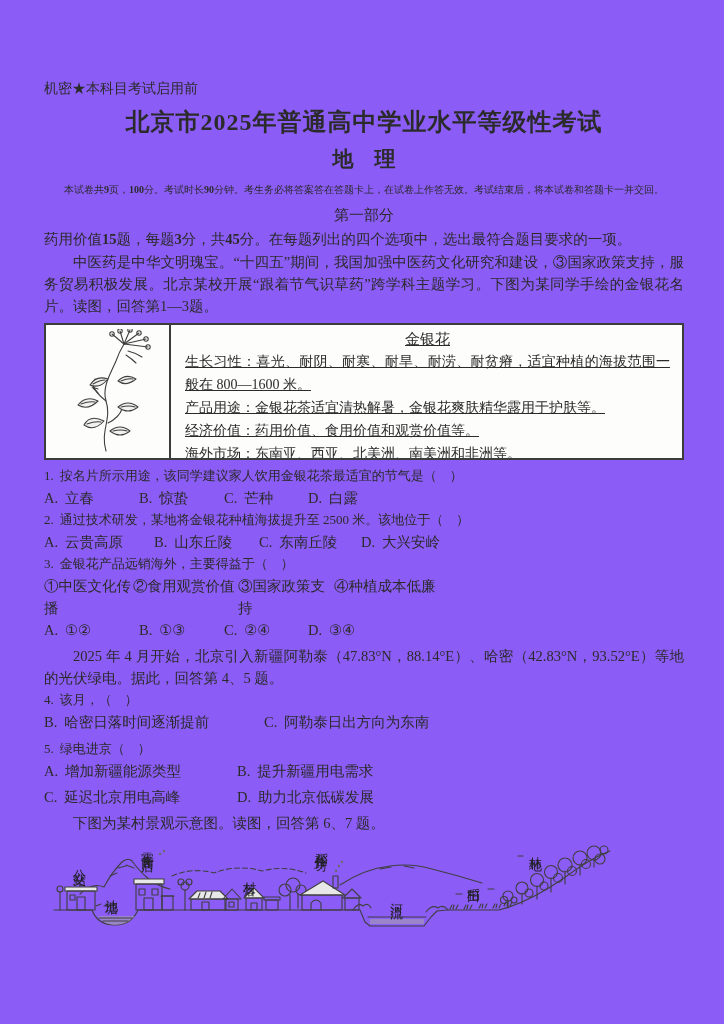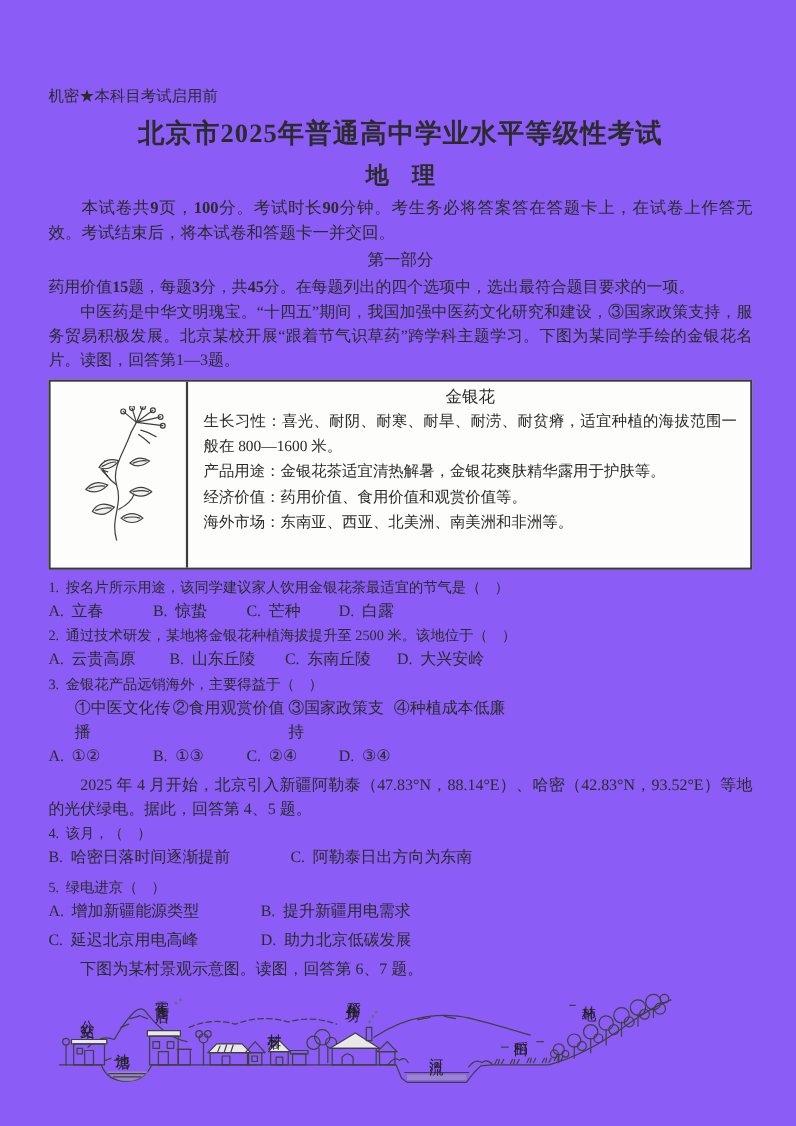--- a/index.html
+++ b/index.html
@@ -6,43 +6,43 @@
   .page{
     position:relative;width:724px;height:1024px;margin:0 auto;
     background:#8b5cf6;color:#2b2b2b;overflow:hidden;box-sizing:border-box;
     padding:80px 40px 0 44px;
     font-family:"Liberation Serif","DejaVu Serif",serif;
   }
   p{margin:0;}
   .secrecy{font-size:14px;line-height:17px;}
   .title{text-align:center;font-weight:bold;font-size:24px;line-height:27px;margin-top:12px;letter-spacing:1px;}
   .subject{text-align:center;font-weight:bold;font-size:21px;line-height:27px;margin-top:10px;}
-  .exam-info{font-size:15px;line-height:22px;margin-top:6px;text-indent:2em;text-align:justify;}
+  .exam-info{font-size:10px;line-height:22px;margin-top:6px;text-indent:2em;text-align:justify;}
   .part-heading{text-align:center;font-size:15px;line-height:22px;margin-top:3px;}
   .rule{font-size:14.5px;line-height:22px;margin-top:2px;text-align:justify;}
   .passage{font-size:14.5px;line-height:22px;text-indent:2em;text-align:justify;}
   .p1{margin-top:1px;}
   .p2{margin-top:4px;}
   .caption{margin-top:4px;}
   b{font-weight:bold;}
 
-  .card{display:flex;border:2px solid #3c3c3c;margin-top:6px;height:173px;box-sizing:border-box;background:#fdfdfc;}
+  .card{display:flex;border:2px solid #3c3c3c;margin-top:6px;height:137px;box-sizing:border-box;background:#fdfdfc;text-decoration:underline;}
   .card-ill{width:123px;flex:0 0 123px;border-right:2px solid #3c3c3c;display:flex;align-items:center;justify-content:center;}
   .card-body{flex:1;padding:3px 12px 0 14px;font-size:14px;line-height:23px;overflow:hidden;}
   .card-title{text-align:center;font-size:15px;line-height:22px;}
   .card-line{text-align:justify;}
 
   .stem{font-size:13px;line-height:22px;}
   .stem .qnum{margin-right:6px;}
   .q-gap{margin-top:5px;}
   .opts{display:grid;font-size:14.5px;line-height:22px;}
   .opt .label{margin-right:7px;}
   .opts-a{grid-template-columns:95px 85px 84px 1fr;}
   .opts-b{grid-template-columns:110px 105px 102px 1fr;}
-  .opts-c{grid-template-columns:89px 105px 96px 1fr;margin-left:24px;}
+  .opts-c{grid-template-columns:89px 105px 96px 1fr;}
   .opts-d{grid-template-columns:220px 1fr;row-gap:4px;}
   .opts-e{grid-template-columns:193px 1fr;row-gap:4px;}
 
   .diagram{position:relative;margin-top:8px;margin-left:8px;width:566px;height:100px;}
   .diagram svg{position:absolute;left:0;top:0;}
   .dlabel{
     position:absolute;writing-mode:vertical-rl;text-orientation:upright;
     font-size:13px;line-height:14px;letter-spacing:2px;color:#1f1f1f;white-space:nowrap;
   }
   .sk path,.sk rect,.sk circle,.sk line,.sk polyline{

